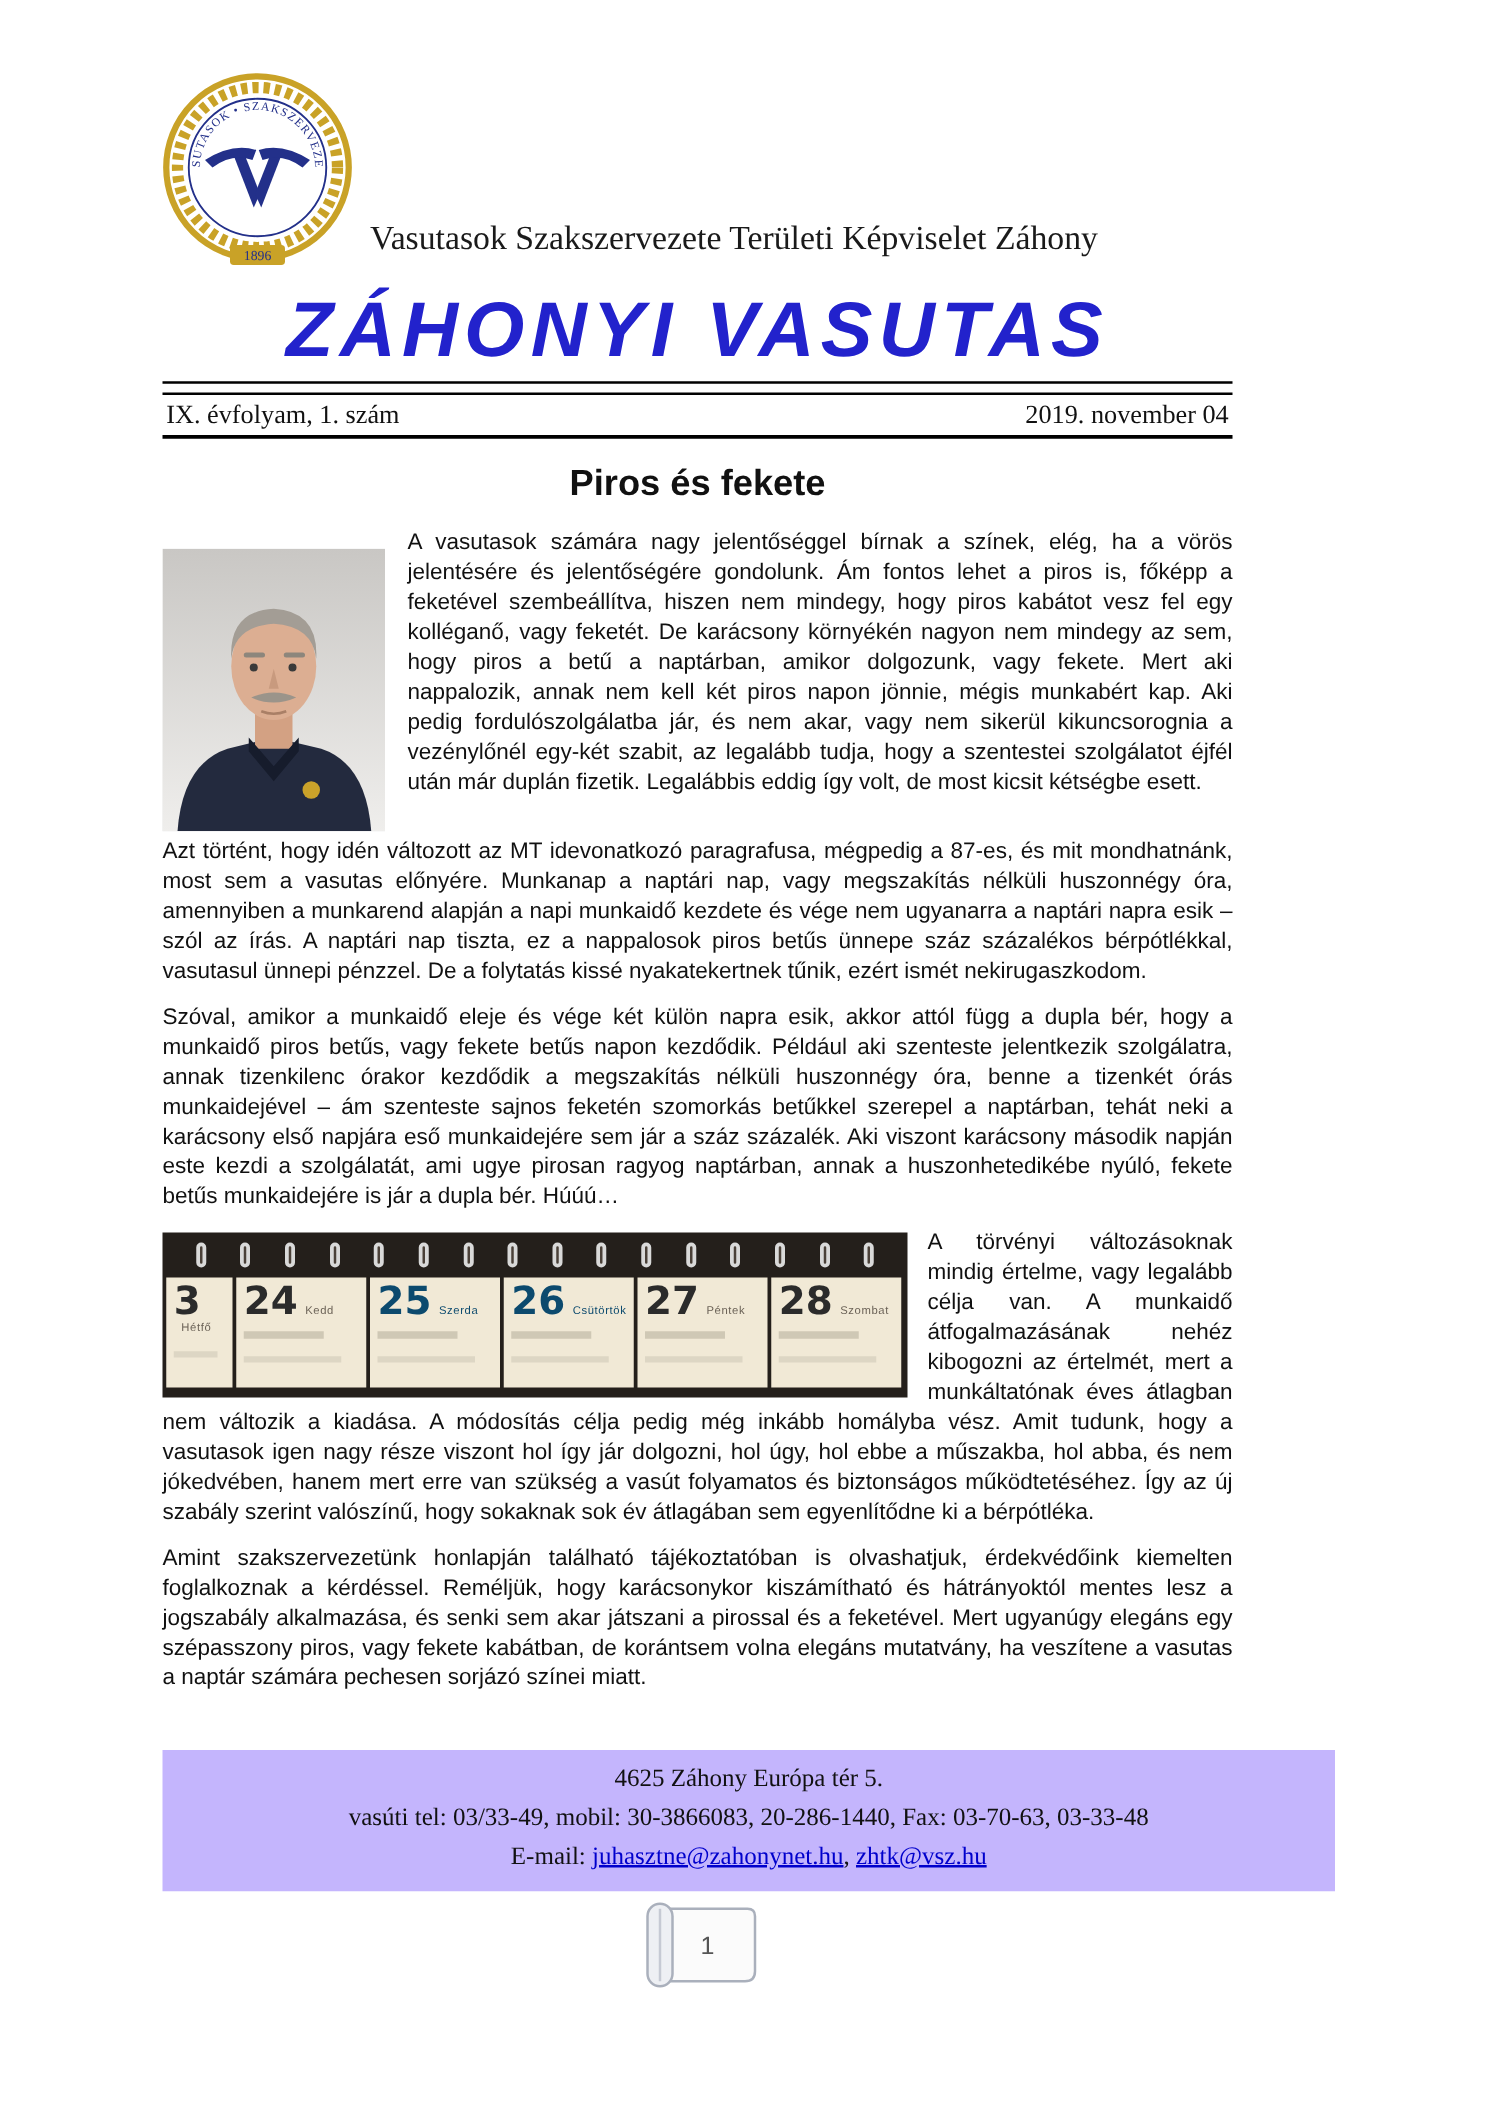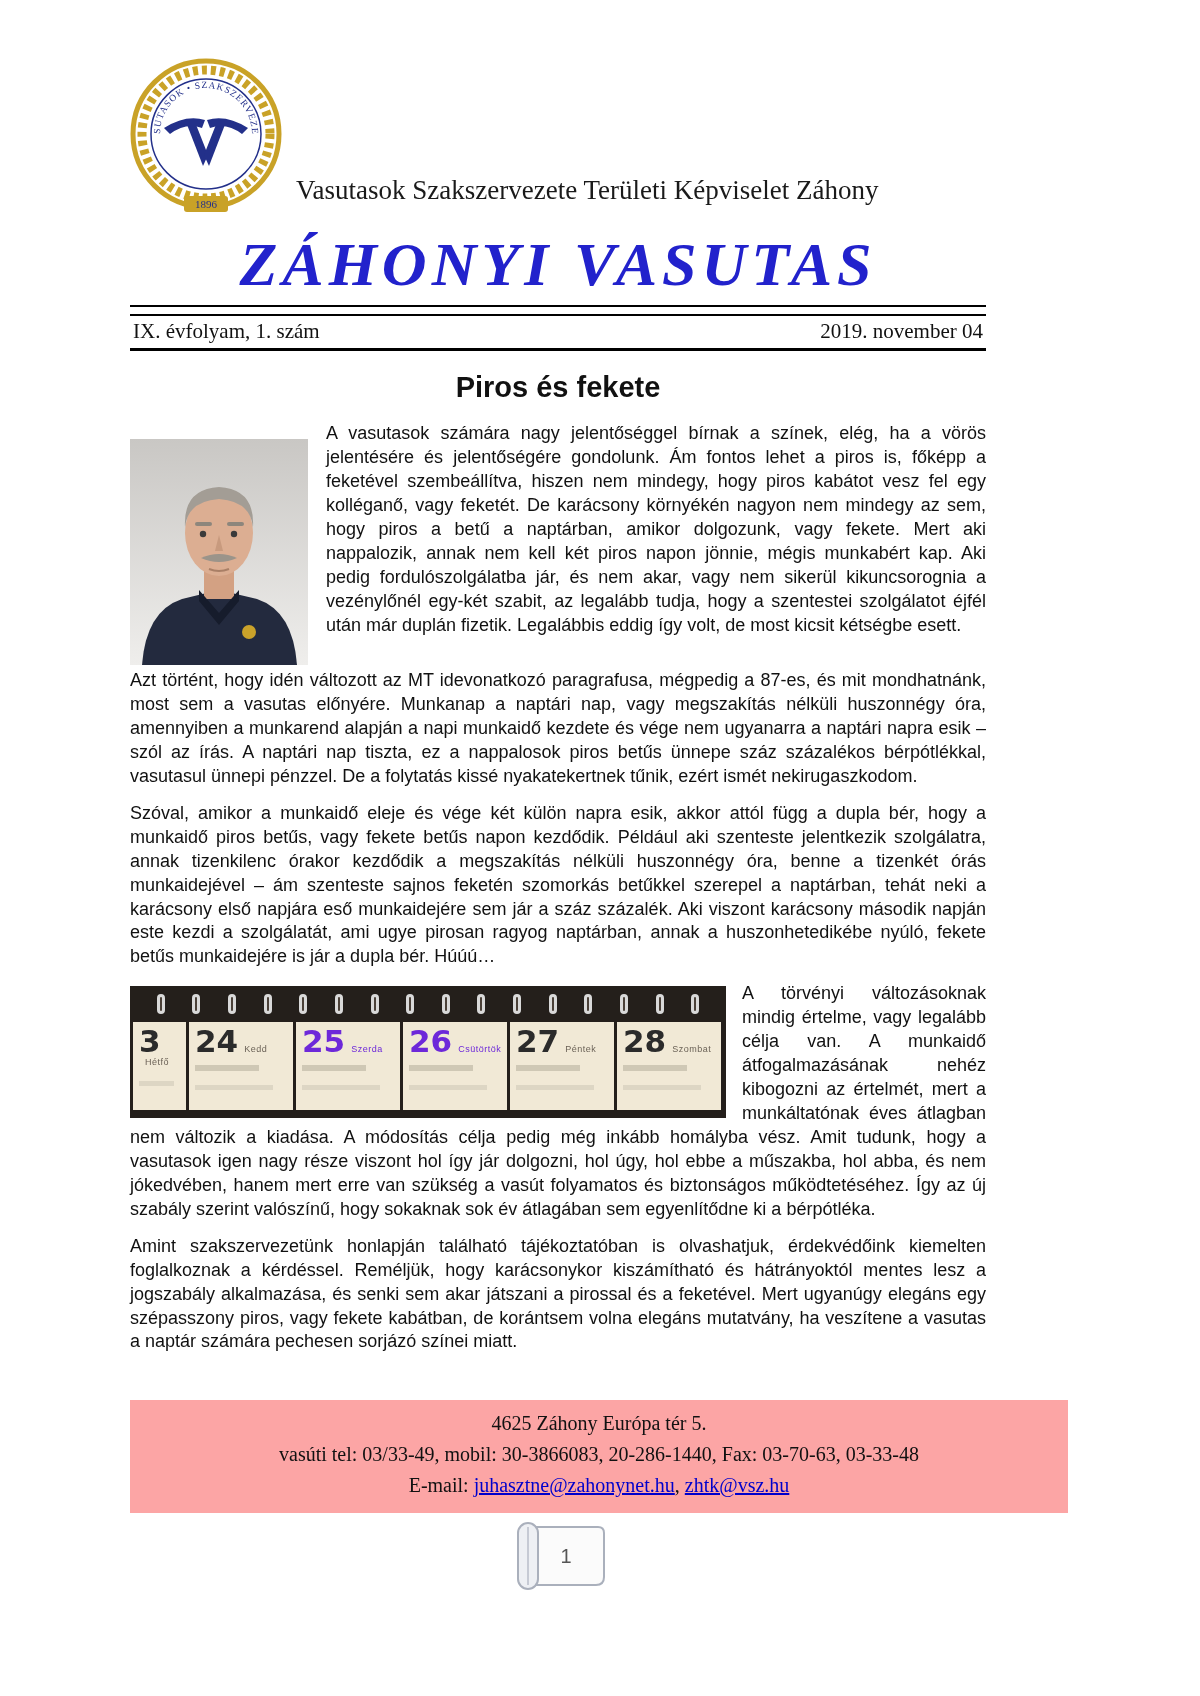--- a/index.html
+++ b/index.html
@@ -21,21 +21,21 @@
 
   
   .masthead { display: flex; align-items: flex-end; height: 170px; }
   .logo-wrap { width: 152px; height: 164px; flex: 0 0 auto; }
   .org-line {
     font-family: "Liberation Serif", serif;
     font-size: 27px; color: #1a1a1a;
     margin: 0 0 14px 14px; white-space: nowrap;
   }
   .newsletter-title {
-    font-family: Liberation Serif, serif;
+    font-family: Liberation Sans, sans-serif;
     font-style: italic; font-weight: bold;
     font-size: 62px; letter-spacing: 5px;
     color: #2222cc; text-align: center;
     margin-top: 12px; line-height: 1.05;
   }
   .rule-double { margin-top: 8px; height: 7px; border-top: 2px solid #000; border-bottom: 2px solid #000; }
   .meta-row {
     display: flex; justify-content: space-between;
     font-family: "Liberation Serif", serif; font-size: 21px;
     padding: 3px 3px 4px 3px;
@@ -71,28 +71,28 @@
     display: block; width: 8px; height: 20px;
     border: 3px solid #d9d9d9; border-radius: 6px;
     background: #4a4038; box-sizing: border-box;
   }
   .cal-pages { display: flex; gap: 3px; height: 88px; }
   .cal-page { background: #f1e9d6; flex: 0 0 104px; padding: 4px 6px; box-sizing: border-box; overflow: hidden; }
   .cal-page.cut { flex: 0 0 53px; }
   .cal-head { display: flex; align-items: baseline; }
   .cal-num { font-family: "DejaVu Sans", sans-serif; font-weight: bold; font-size: 31px; color: #2b2b2b; line-height: 1; }
   .cal-day { font-size: 9px; color: #6b6257; margin-left: 6px; letter-spacing: 0.5px; }
-  .cal-page.red .cal-num, .cal-page.red .cal-day { color: #6d28d9; }
+  .cal-page.red .cal-num, .cal-page.red .cal-day { color: #0c4a6e; }
   .bar1 { height: 6px; width: 70%; background: #cfc8b5; margin-top: 8px; }
   .bar2 { height: 5px; width: 85%; background: #ddd6c4; margin-top: 14px; }
 
   
   .footer-banner {
     width: 938px; margin-top: 46px;
-    background: #fca5a5;
+    background: #c4b5fd;
     text-align: center;
     font-family: "Liberation Serif", serif;
     font-size: 20px; line-height: 1.55;
     padding: 8px 0 12px 0;
   }
   .footer-banner a { color: #0000cc; text-decoration: underline; cursor: pointer; }
 
   
   .pageno-wrap { width: 856px; text-align: center; margin-top: 6px; }
   .pageno-scroll { display: inline-block; }

